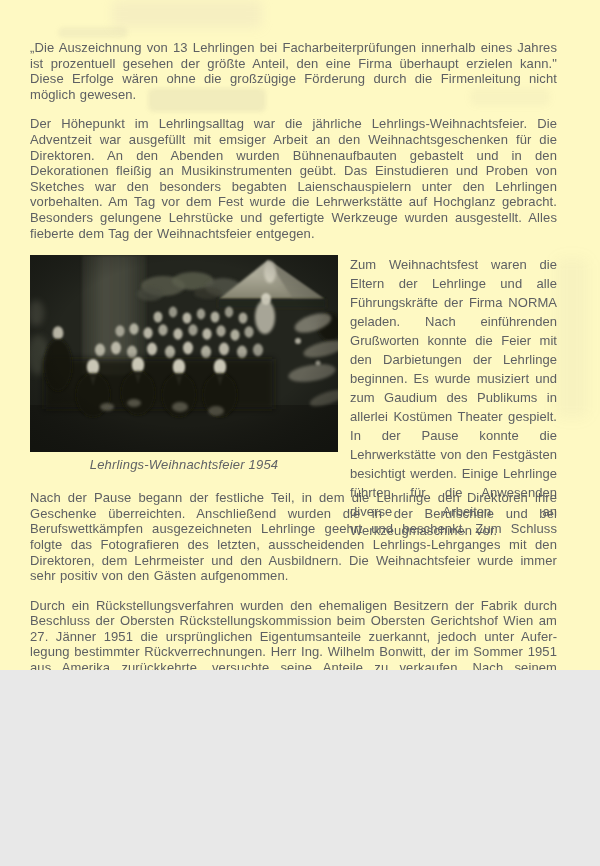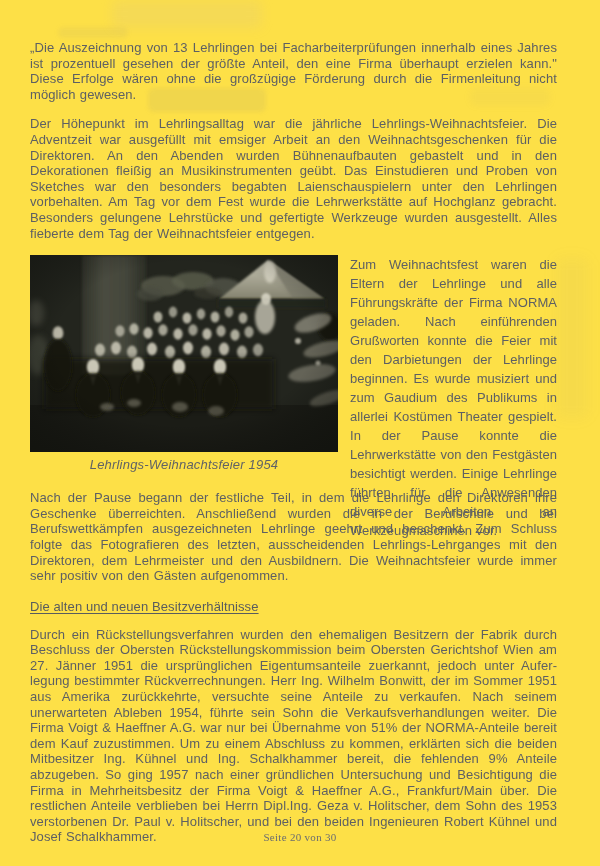--- a/index.html
+++ b/index.html
@@ -1,18 +1,18 @@
 <!DOCTYPE html>
 <html lang="de"><head>
 <meta charset="utf-8">
 <style>
   html,body { margin:0; padding:0; background:#e8e8e8; }
   .page {
-    position:relative; width:600px; height:866px; margin:0 auto;
-    background:#fde047; overflow:hidden;
+    position:relative; width:600px; height:670px; margin:0 auto;
+    background:#fef9c3; overflow:hidden;
     font-family:"Liberation Sans","DejaVu Sans",sans-serif;
     color:#5e6063;
   }
   .content { position:absolute; left:30px; top:40px; width:527px; }
   p.body {
     font-size:13px; line-height:15.6px; text-align:justify;
     margin:0 0 14px 0; word-spacing:0.6px; letter-spacing:0.1px;
     hyphens:manual; -webkit-hyphens:manual;
   }
   .photo-row { display:flex; align-items:flex-start; height:235px; margin-bottom:0; }
@@ -177,20 +177,19 @@
           </svg>
         </div>
         <figcaption>Lehrlings-Weihnachtsfeier 1954</figcaption>
       </figure>
 
       <p class="right-col">Zum Weihnachtsfest waren die Eltern der Lehrlinge und alle Führungskräfte der Firma NORMA geladen. Nach ein­führenden Grußworten konnte die Feier mit den Darbietungen der Lehrlinge beginnen. Es wurde musiziert und zum Gaudium des Publikums in allerlei Kostümen Theater gespielt. In der Pause konnte die Lehrwerkstätte von den Festgästen besichtigt werden. Einige Lehrlinge führten für die Anwesenden diverse Arbeiten an Werkzeugmaschinen vor.</p>
     </div>
 
     <p class="body">Nach der Pause begann der festliche Teil, in dem die Lehrlinge den Direktoren ihre Geschenke überreichten. Anschließend wurden die in der Berufschule und bei Berufswettkämpfen ausgezeichneten Lehrlinge geehrt und beschenkt. Zum Schluss folgte das Fotografieren des letzten, ausscheidenden Lehrlings-Lehrganges mit den Direktoren, dem Lehrmeister und den Ausbildnern. Die Weihnachtsfeier wurde immer sehr positiv von den Gästen aufgenommen.</p>
 
-    <h3 class="section-heading">Die alten und neuen Besitzverhältnisse</h3>
 
     <p class="body">Durch ein Rückstellungsverfahren wurden den ehemaligen Besitzern der Fabrik durch Beschluss der Obersten Rückstellungskommission beim Obersten Gerichtshof Wien am 27. Jänner 1951 die ursprünglichen Eigentumsanteile zuerkannt, jedoch unter Aufer­legung bestimmter Rückverrechnungen. Herr Ing. Wilhelm Bonwitt, der im Sommer 1951 aus Amerika zurückkehrte, versuchte seine Anteile zu verkaufen. Nach seinem unerwarteten Ableben 1954, führte sein Sohn die Verkaufsverhandlungen weiter. Die Firma Voigt &amp; Haeffner A.G. war nur bei Übernahme von 51% der NORMA-Anteile bereit dem Kauf zuzustimmen. Um zu einem Abschluss zu kommen, erklärten sich die beiden Mitbesitzer Ing. Kühnel und Ing. Schalkhammer bereit, die fehlenden 9% Anteile abzugeben. So ging 1957 nach einer gründlichen Untersuchung und Besichtigung die Firma in Mehrheitsbesitz der Firma Voigt &amp; Haeffner A.G., Frankfurt/Main über. Die restlichen Anteile verblieben bei Herrn Dipl.Ing. Geza v. Holitscher, dem Sohn des 1953 verstorbenen Dr. Paul v. Holitscher, und bei den beiden Ingenieuren Robert Kühnel und Josef Schalkhammer.</p>
 
   </div>
 
   <div class="page-footer">Seite 20 von 30</div>
 </div>
 
 </body></html>

